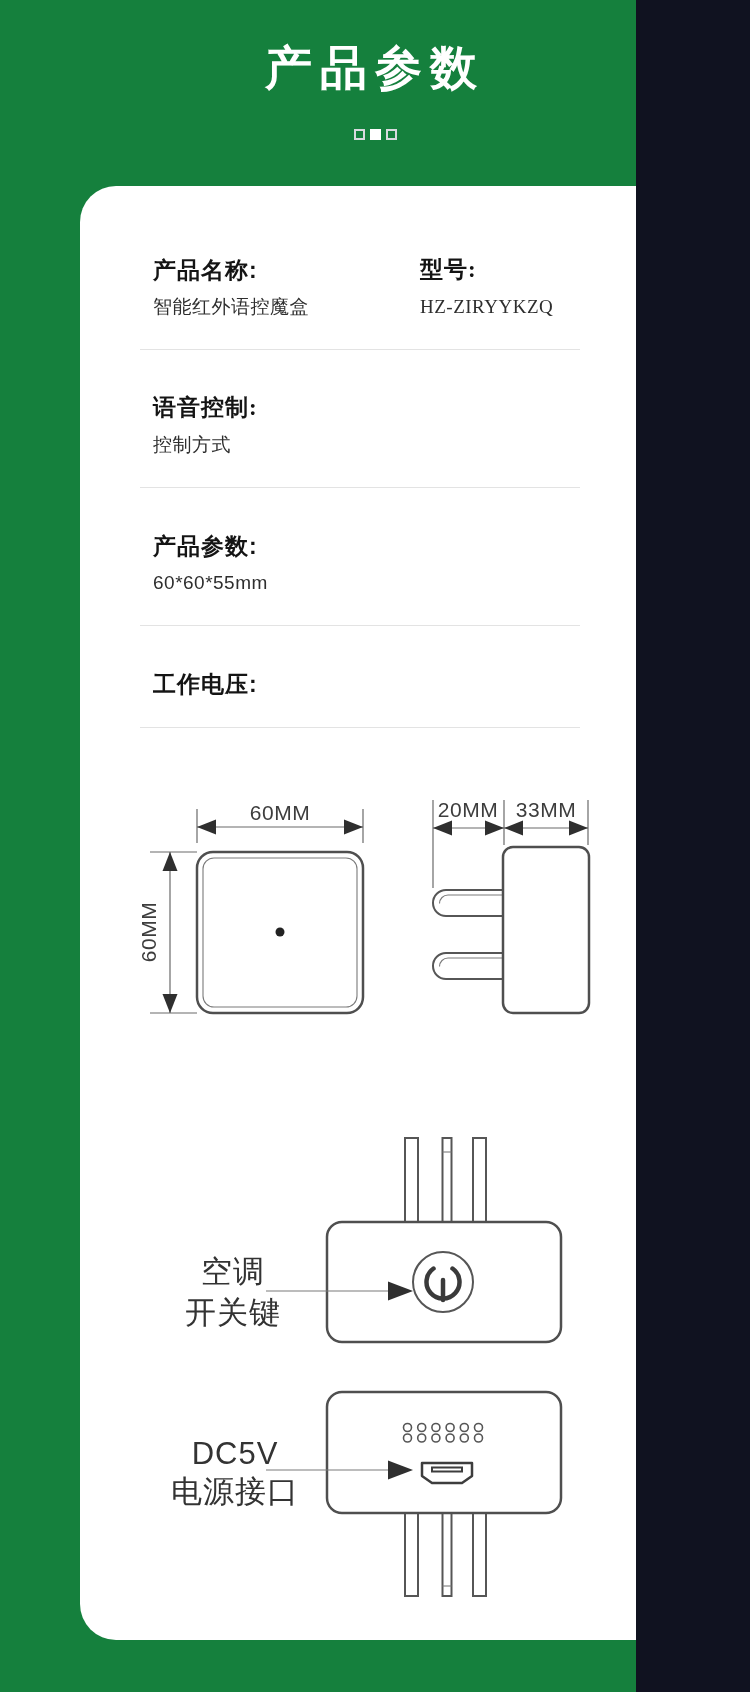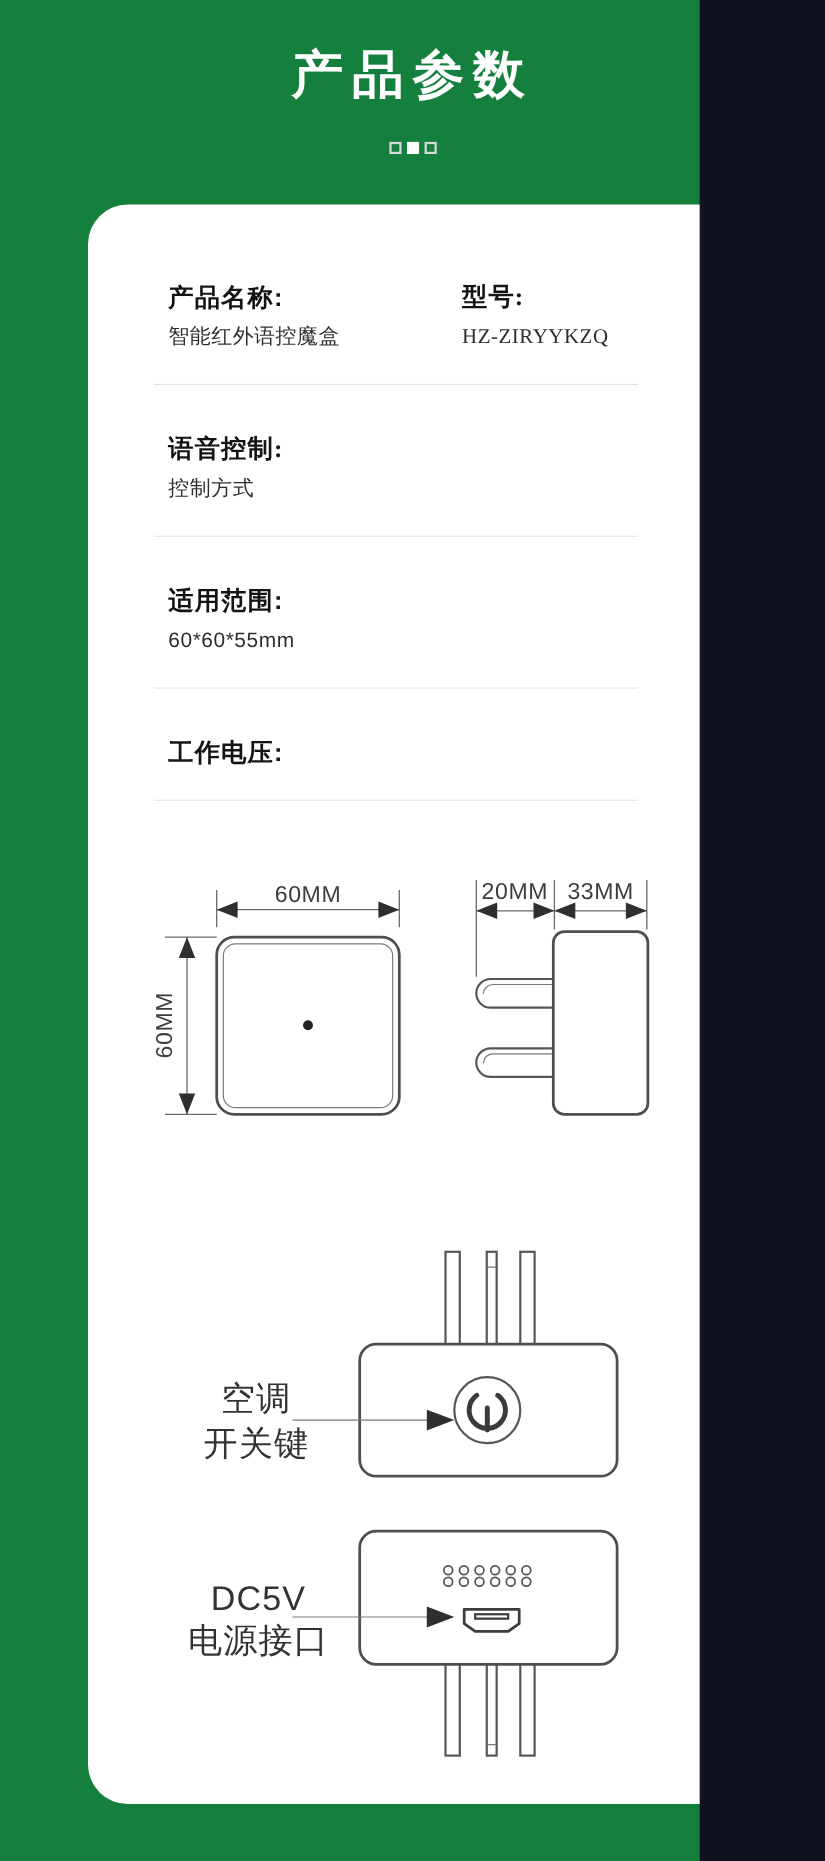--- a/index.html
+++ b/index.html
@@ -83,21 +83,21 @@
     <div class="spec-row">
       <div class="spec-col right">
         <div class="spec-label">语音控制:</div>
         <div class="spec-value">控制方式</div>
       </div>
     </div>
     <div class="divider"></div>
 
     <div class="spec-row">
       <div class="spec-col left">
-        <div class="spec-label">适用范围:</div>
+        <div class="spec-label">产品参数:</div>
         <div class="spec-value">60*60*55mm</div>
       </div>
     </div>
     <div class="divider"></div>
 
     <div class="spec-row">
       <div class="spec-col full">
         <div class="spec-label">工作电压:</div>
       </div>
     </div>

